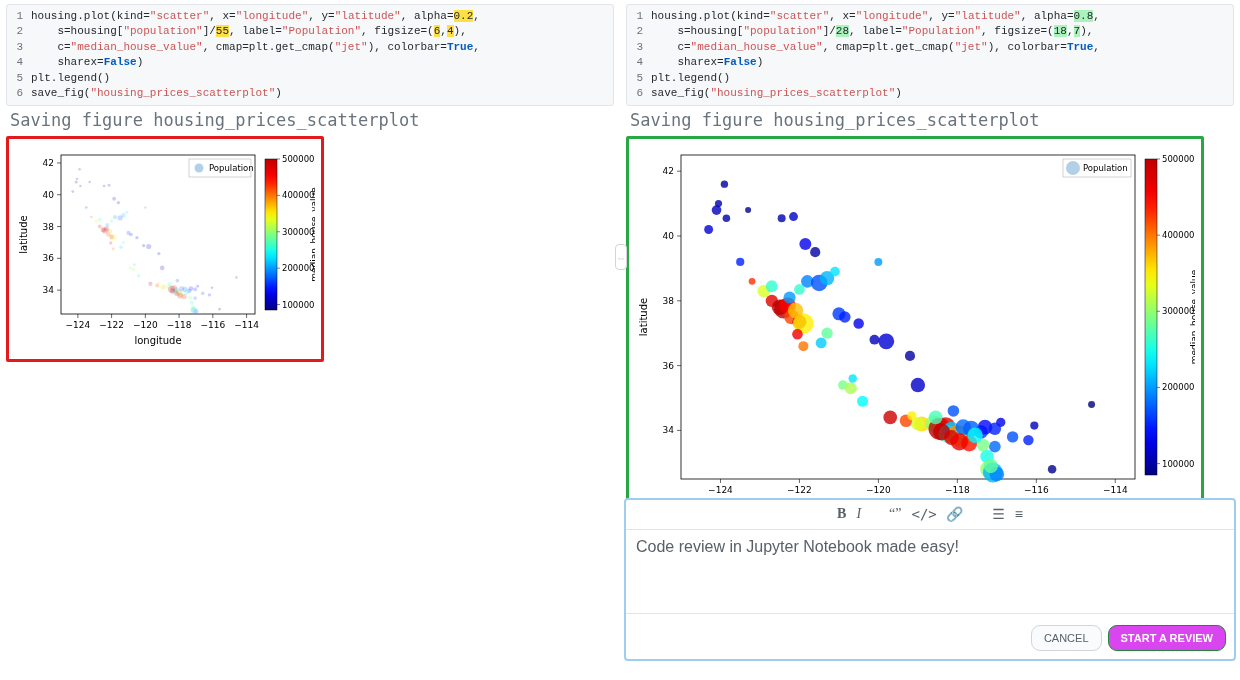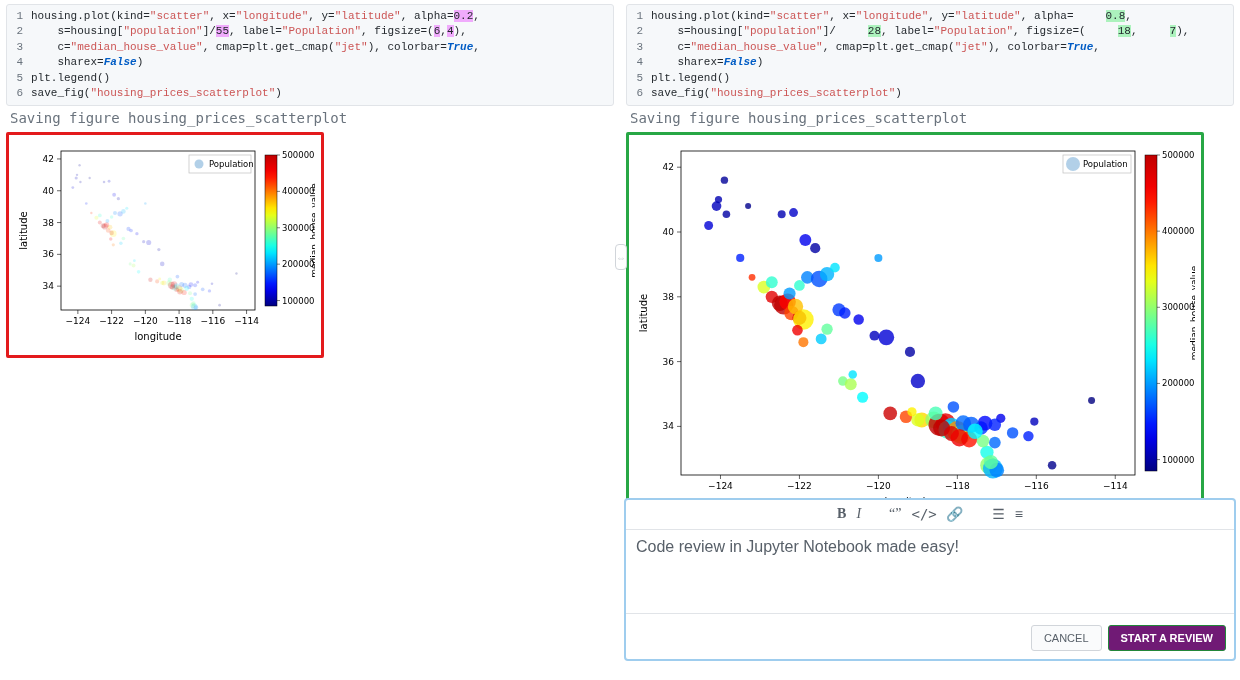--- a/index.html
+++ b/index.html
@@ -38,27 +38,27 @@
   .code-line { display: flex; }
   .gutter {
     width: 24px;
     text-align: right;
     color: #6a737d;
     padding-right: 8px;
     user-select: none;
   }
   .code-text { white-space: pre; }
   .code-text .str { color: #cc5555; }
-  .code-text .bool { color: #005cc5; font-weight: 600; font-style: italic; }
-  .code-text .hl-del { background: #f0abfc; }
-  .code-text .hl-add { background: #acf2bd; margin-left: 32px; }
+  .code-text .bool { color: #005cc5; font-weight: 600; }
+  .code-text .hl-del { background: #fde047; }
+  .code-text .hl-add { background: #acf2bd; }
 
   .output-text {
     font-family: SFMono-Regular, Consolas, monospace;
-    font-size: 14px;
+    font-size: 17px;
     color: #6a737d;
     margin: 4px 0 6px 4px;
   }
 
   .plot-box {
     border: 3px solid;
     border-radius: 2px;
     padding: 6px;
     display: inline-block;
   }
@@ -110,28 +110,28 @@
   }
   .comment-actions {
     display: flex;
     justify-content: flex-end;
     gap: 6px;
     padding: 8px;
   }
   .btn {
     padding: 6px 12px;
     font-size: 11px;
-    border-radius: 3px;
+    border-radius: 9px;
     border: 1px solid #d1d5da;
     background: #fafbfc;
     color: #586069;
     cursor: pointer;
   }
   .btn-primary {
-    background: #701a75;
+    background: #d946ef;
     border-color: #22863a;
     color: #fff;
     font-weight: 600;
   }
 
   
   .plot {
     font-family: DejaVu Sans, Arial, sans-serif;
   }
 </style>

